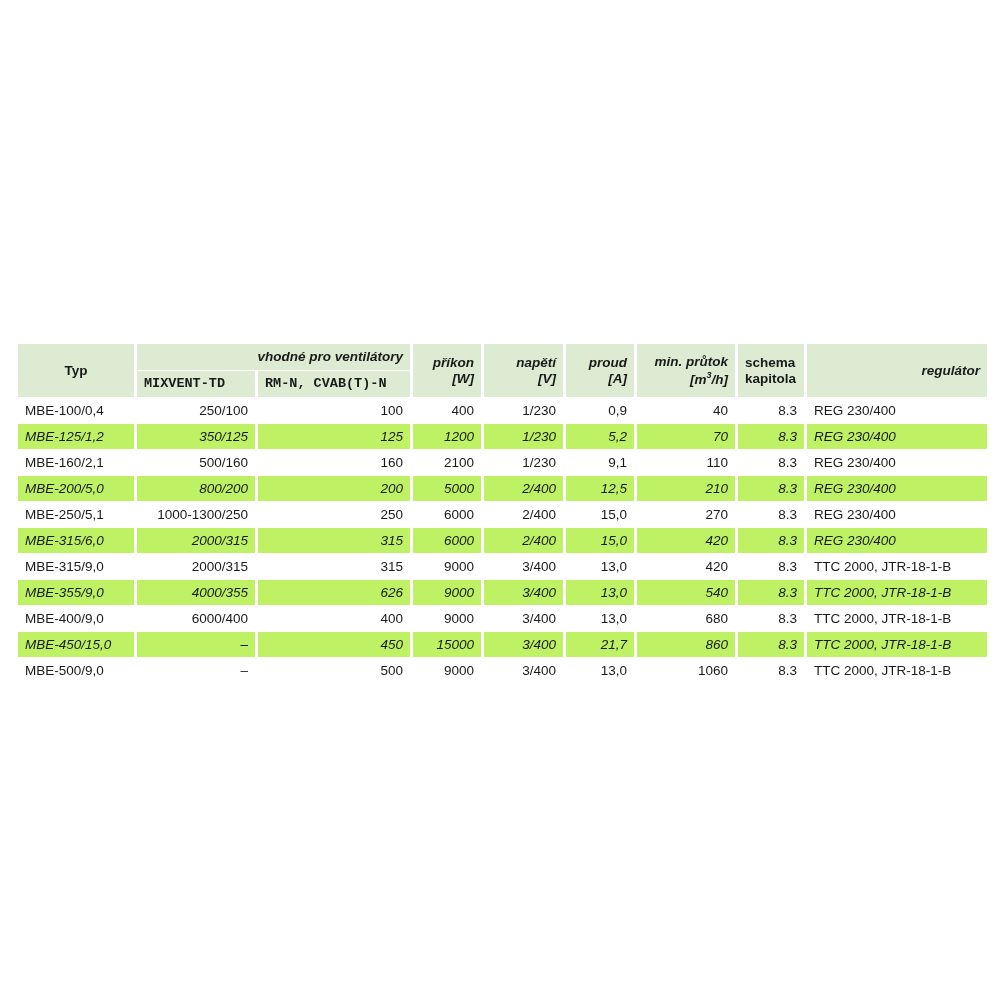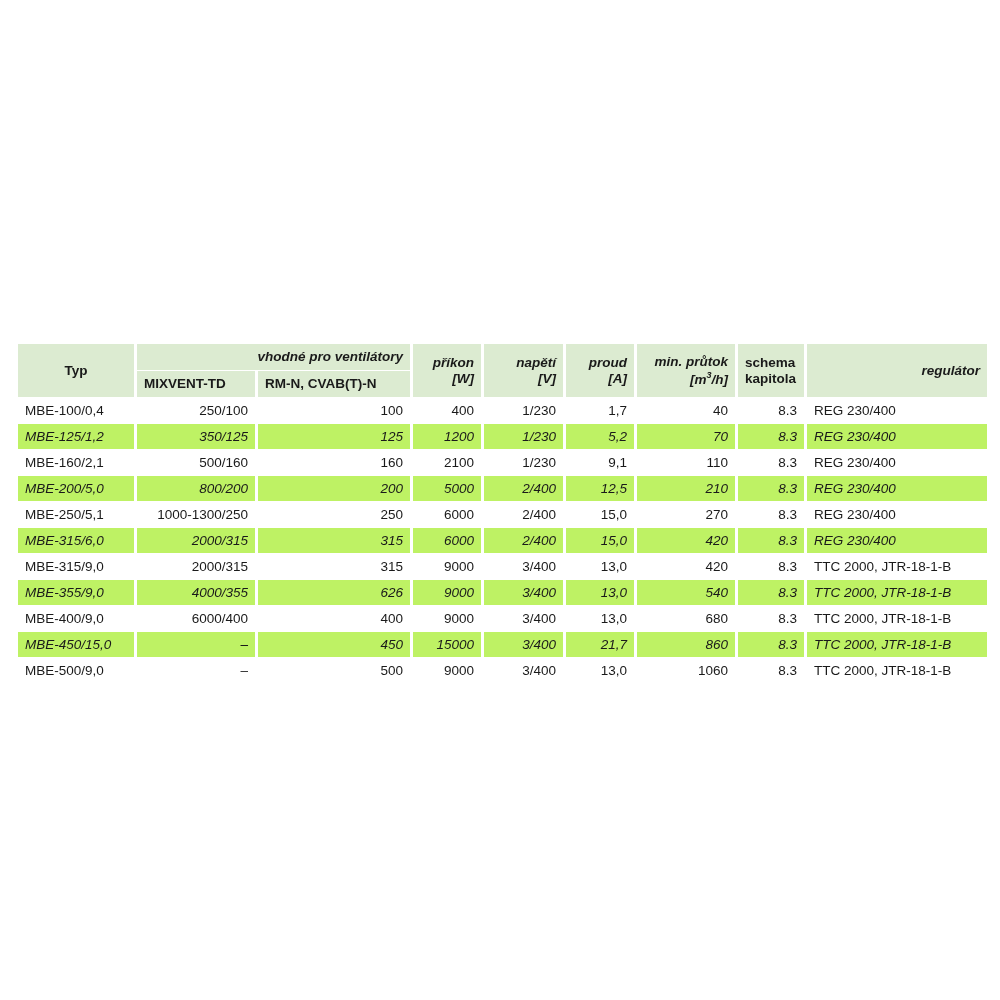--- a/index.html
+++ b/index.html
@@ -45,21 +45,21 @@
   }
   .hdr-left   { text-align: center; }
   .hdr-right  { text-align: right; font-style: italic; }
   .hdr-unit {
     display: block;
     font-weight: bold;
     font-size: 13.5px;
   }
 
   tr.hdr-row-a th { height: 26px; }
-  tr.hdr-row-b th { height: 26px; }
+  tr.hdr-row-b th { height: 26px; font-family: Liberation Mono, monospace; }
 
   
   tbody tr { height: 25px; }
   tbody td { background: #ffffff; }
   tbody tr.alt td { background: #bef264; font-style: italic; }
 
   .c-typ  { text-align: left;  }
   .c-num  { text-align: right; }
   .c-reg  { text-align: left; }
 
@@ -124,21 +124,21 @@
     </tr>
   </thead>
 
   <tbody id="table-body">
       <tr>
         <td class="c-typ">MBE-100/0,4</td>
         <td class="c-num">250/100</td>
         <td class="c-num">100</td>
         <td class="c-num">400</td>
         <td class="c-num">1/230</td>
-        <td class="c-num">1,7</td>
+        <td class="c-num">0,9</td>
         <td class="c-num">40</td>
         <td class="c-num">8.3</td>
         <td class="c-reg">REG 230/400</td>
       </tr>
       <tr class="alt">
         <td class="c-typ">MBE-125/1,2</td>
         <td class="c-num">350/125</td>
         <td class="c-num">125</td>
         <td class="c-num">1200</td>
         <td class="c-num">1/230</td>

